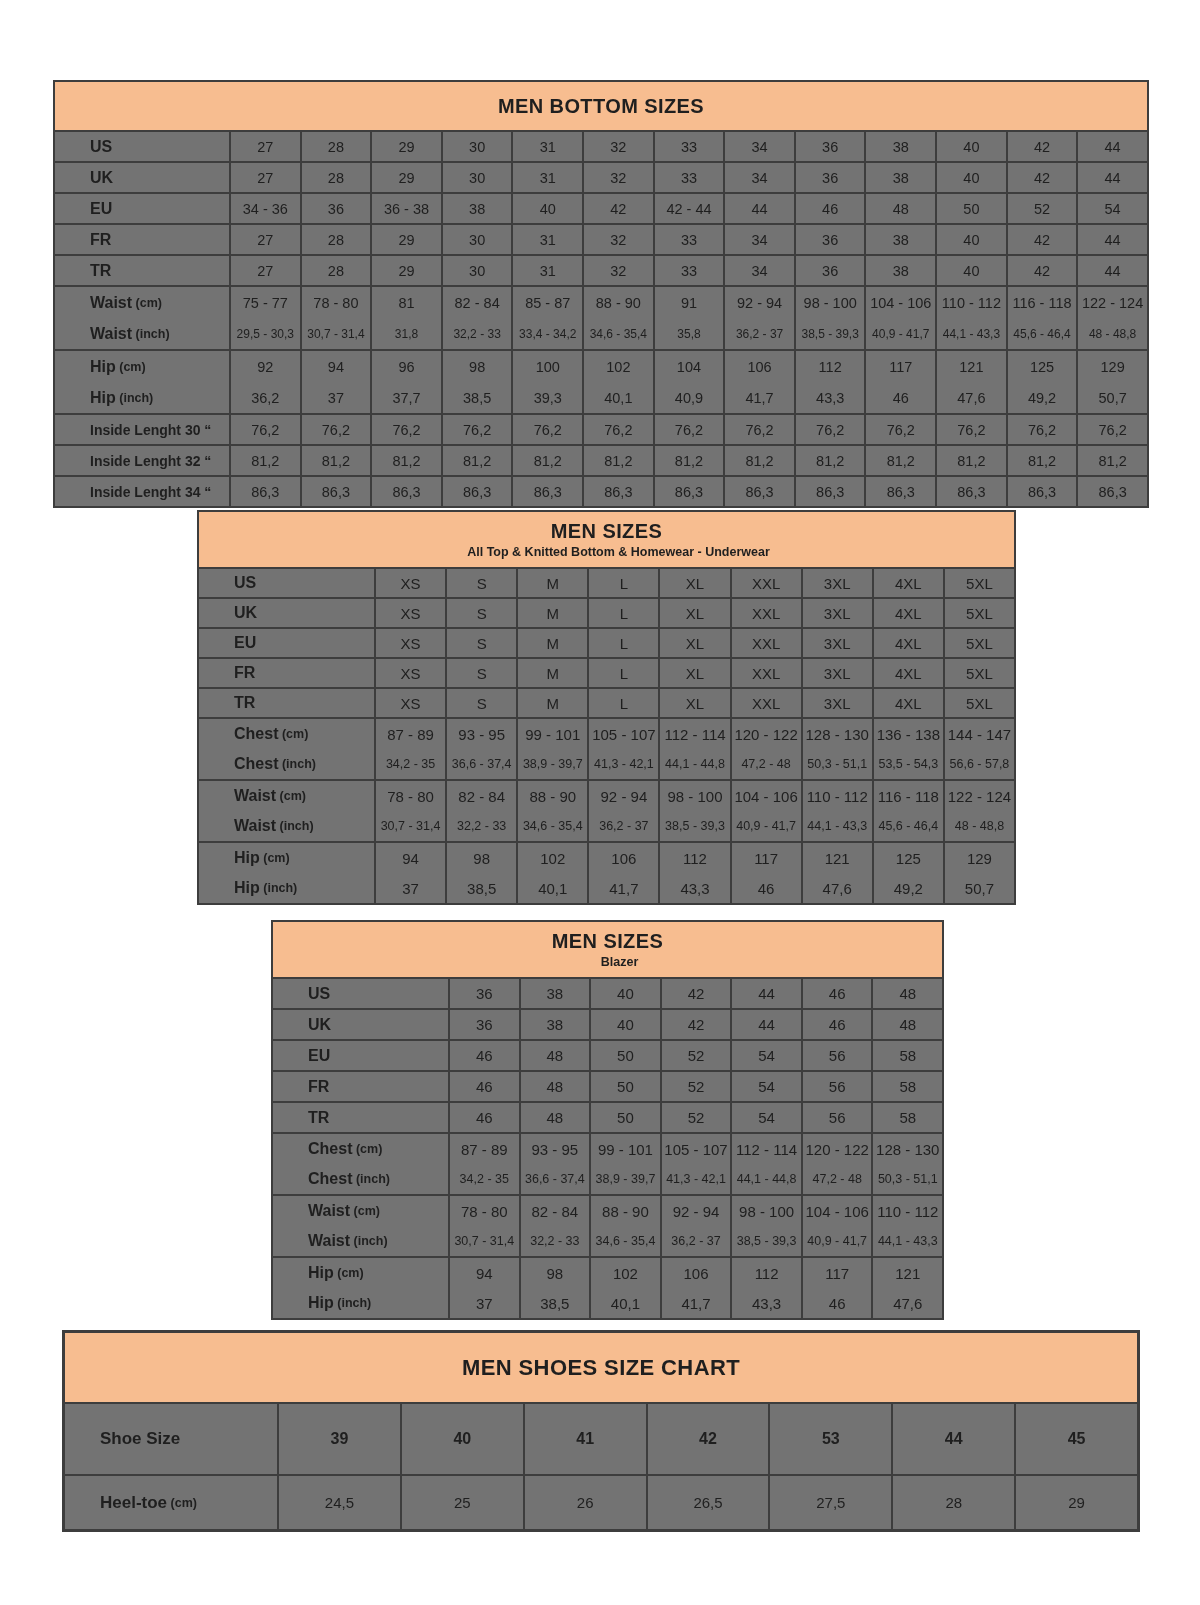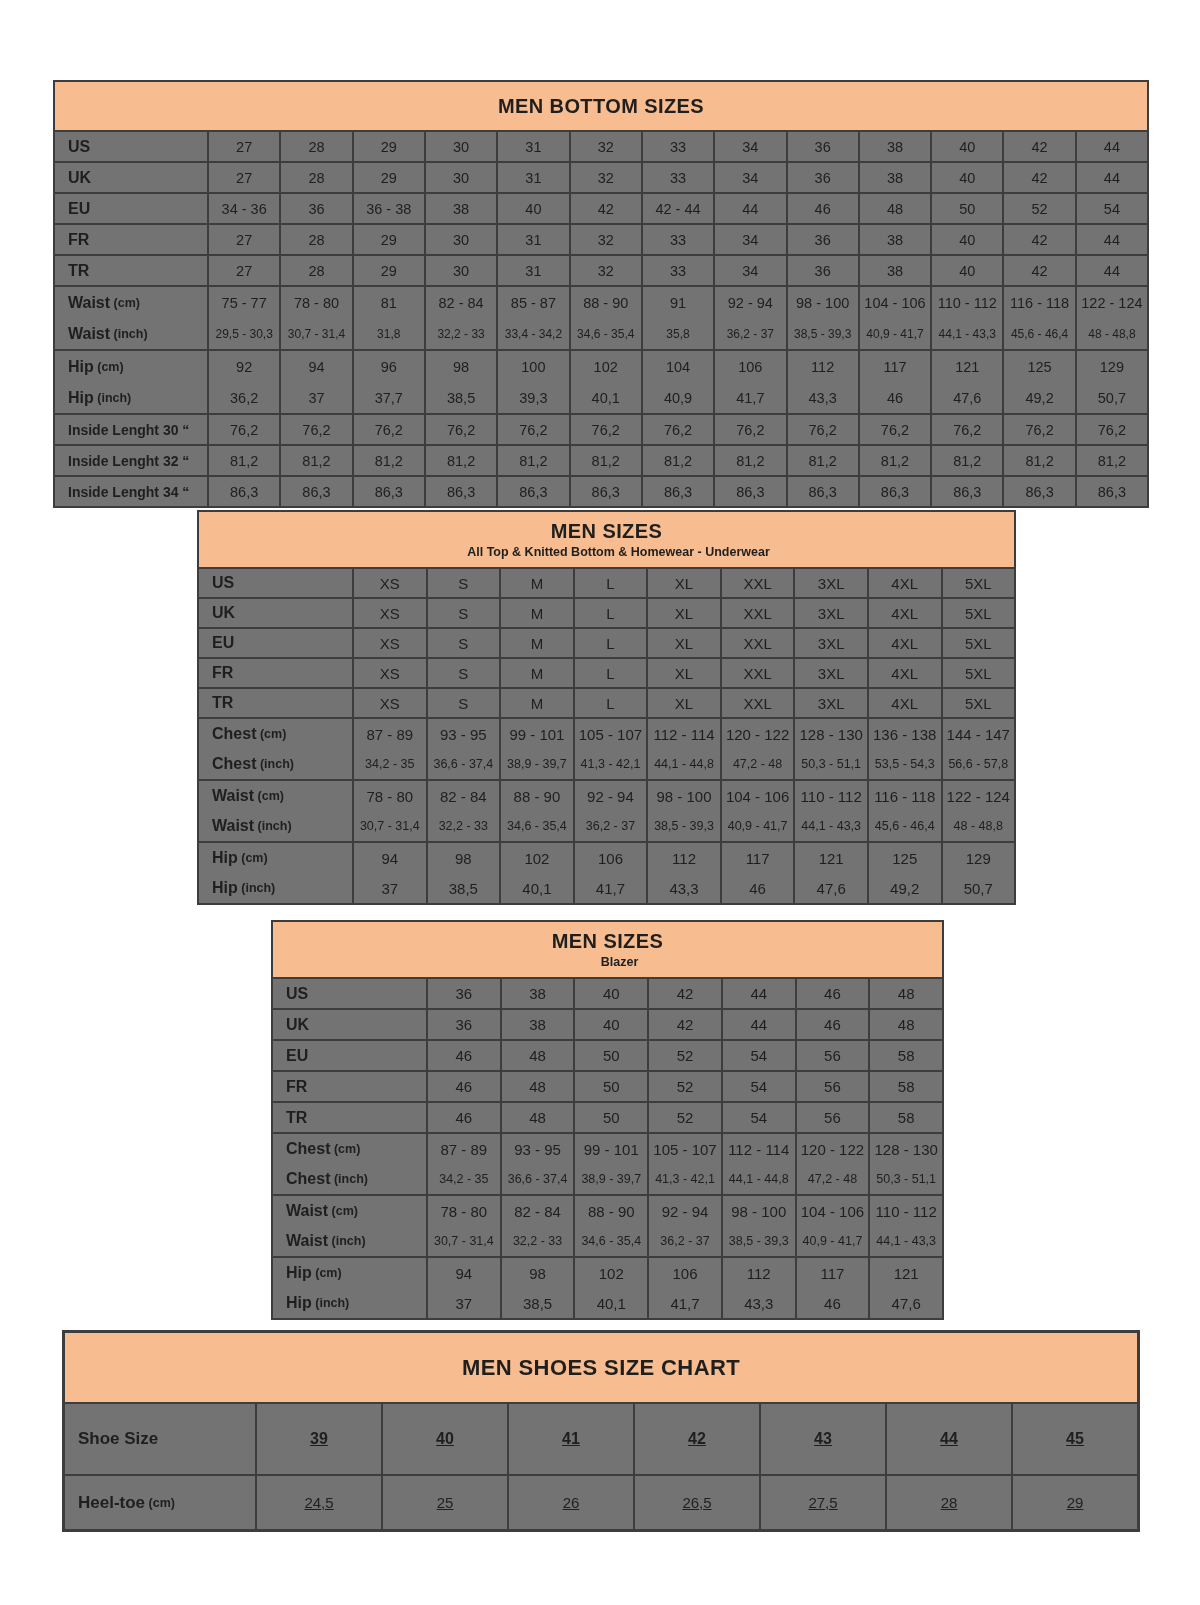--- a/index.html
+++ b/index.html
@@ -19,21 +19,21 @@
     border-bottom: 2px solid var(--bc, #3d3d3d);
     display: flex; flex-direction: column;
     align-items: center; justify-content: center;
     text-align: center;
   }
   .thead .ttl { font-weight: bold; font-size: 20px; letter-spacing: 0.4px; }
   .thead .sub { font-weight: bold; font-size: 12.5px; margin-top: 2px; margin-left: 24px; }
   .thead .sub:empty { display: none; }
   .grp { border-top: 2px solid var(--bc, #3d3d3d); }
   .grp:first-child { border-top: none; }
-  .row { display: flex; align-items: stretch; }
+  .row { display: flex; align-items: stretch; padding-left: 22px; }
   .cell {
     display: flex; align-items: center; justify-content: center;
     white-space: nowrap; overflow: hidden;
   }
   .lbl {
     justify-content: flex-start; padding-left: 13px;
     font-weight: bold; font-size: 16px; flex: 0 0 auto;
   }
   .lbl .unit { font-size: 12.5px; font-weight: bold; text-align: right; }
   .lbl-small .lbl { font-size: 14px; }
@@ -64,21 +64,21 @@
   #t3 .row-single { height: 29px; }
   #t3 .row-pair { height: 30px; }
 
   
   #t4 { left: 62px; top: 1330px; width: 1078px; border-width: 3px; }
   #t4 .thead { height: 71px; }
   #t4 .thead .ttl { font-size: 22px; }
   #t4 .lbl { width: 190px; font-size: 17px; }
   #t4 .grp:nth-child(1) .row { height: 70px; }
   #t4 .grp:nth-child(2) .row { height: 53px; }
-  #t4 .val { font-size: 16px; text-decoration: underline; }
+  #t4 .val { font-size: 16px; }
   #t4 .grp:nth-child(2) .val { font-size: 15px; }
 </style>
 </head>
 <body style="--hbg: #F7BD90; --bc: #3d3d3d; --txt: #1f1f1f;">
 
 <div class="size-table" id="t1">
   <div class="thead">
     <span class="ttl">MEN BOTTOM SIZES</span>
 
   </div>
@@ -682,21 +682,21 @@
   <div class="tbody">
       <div class="grp">
         <div class="row row-single cells-bold">
           <div class="cell lbl">
             <span>Shoe Size</span>
           </div>
           <div class="cell val">39</div>
           <div class="cell val">40</div>
           <div class="cell val">41</div>
           <div class="cell val">42</div>
-          <div class="cell val">43</div>
+          <div class="cell val">53</div>
           <div class="cell val">44</div>
           <div class="cell val">45</div>
         </div>
       </div>
       <div class="grp">
         <div class="row row-single">
           <div class="cell lbl">
             <span>Heel-toe</span>
             <span class="unit">&nbsp;(cm)</span>
           </div>

